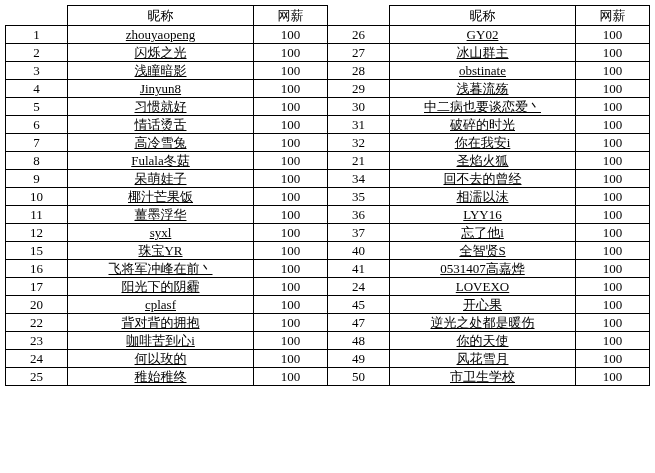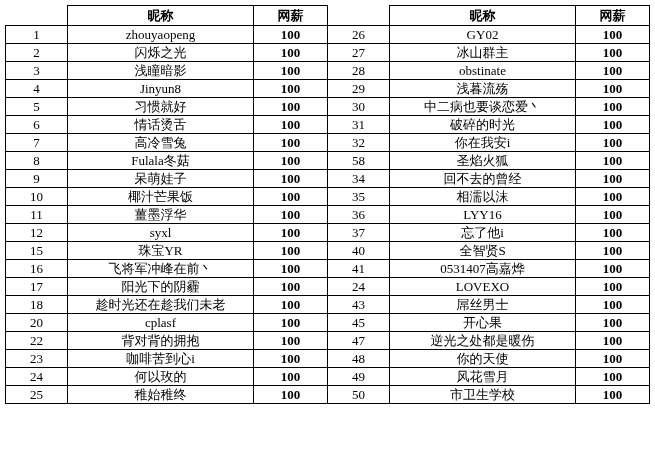--- a/index.html
+++ b/index.html
@@ -34,31 +34,31 @@
     height: 17px;
     line-height: 17px;
     font-size: 13px;
     text-align: center;
     vertical-align: middle;
     padding: 0;
     white-space: nowrap;
     overflow: hidden;
   }
   table.grid td.header {
-    font-weight: bold;
+    font-weight: normal;
     font-size: 13px;
     height: 19px;
     line-height: 19px;
   }
   table.grid td.blank {
     border: none;
   }
   td.idx { font-size: 13px; }
-  td.name { font-size: 13px; }
-  td.wage { font-size: 13px; font-weight: bold; }
+  td.name { font-size: 13px; text-decoration: underline; }
+  td.wage { font-size: 13px; }
 </style>
 </head>
 <body>
 
 <div class="sheet">
   <table class="grid">
     <colgroup>
       <col class="c-idx">
         <col class="c-name">
         <col class="c-wage">
@@ -128,21 +128,21 @@
           <td class="name">高冷雪兔</td>
           <td class="wage">100</td>
           <td class="idx">32</td>
           <td class="name">你在我安i</td>
           <td class="wage">100</td>
         </tr>
         <tr>
           <td class="idx">8</td>
           <td class="name">Fulala冬菇</td>
           <td class="wage">100</td>
-          <td class="idx">58</td>
+          <td class="idx">21</td>
           <td class="name">圣焰火狐</td>
           <td class="wage">100</td>
         </tr>
         <tr>
           <td class="idx">9</td>
           <td class="name">呆萌娃子</td>
           <td class="wage">100</td>
           <td class="idx">34</td>
           <td class="name">回不去的曾经</td>
           <td class="wage">100</td>
@@ -186,28 +186,20 @@
           <td class="idx">41</td>
           <td class="name">0531407高嘉烨</td>
           <td class="wage">100</td>
         </tr>
         <tr>
           <td class="idx">17</td>
           <td class="name">阳光下的阴霾</td>
           <td class="wage">100</td>
           <td class="idx">24</td>
           <td class="name">LOVEXO</td>
-          <td class="wage">100</td>
-        </tr>
-        <tr>
-          <td class="idx">18</td>
-          <td class="name">趁时光还在趁我们未老</td>
-          <td class="wage">100</td>
-          <td class="idx">43</td>
-          <td class="name">屌丝男士</td>
           <td class="wage">100</td>
         </tr>
         <tr>
           <td class="idx">20</td>
           <td class="name">cplasf</td>
           <td class="wage">100</td>
           <td class="idx">45</td>
           <td class="name">开心果</td>
           <td class="wage">100</td>
         </tr>

